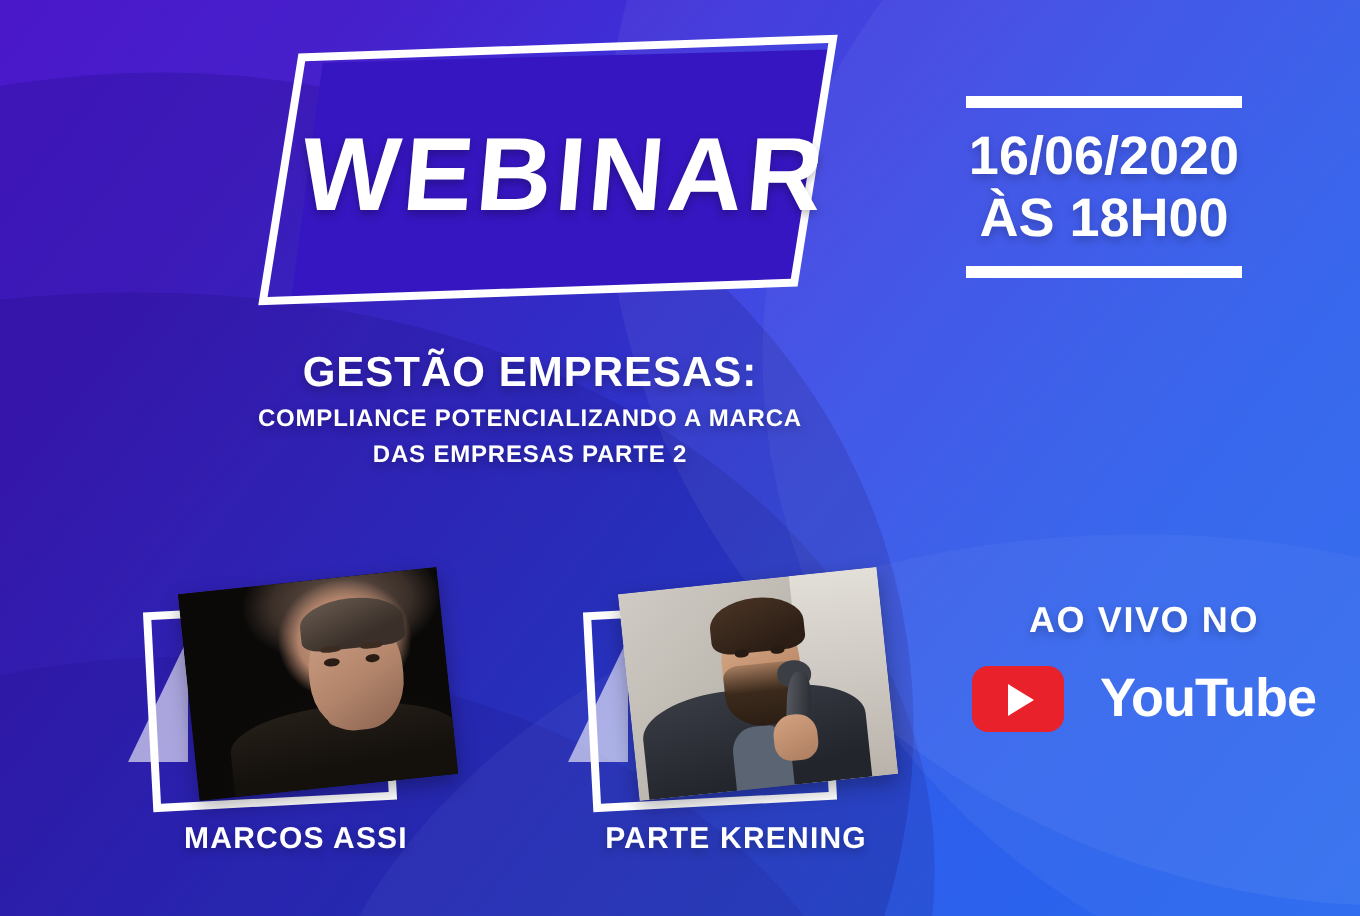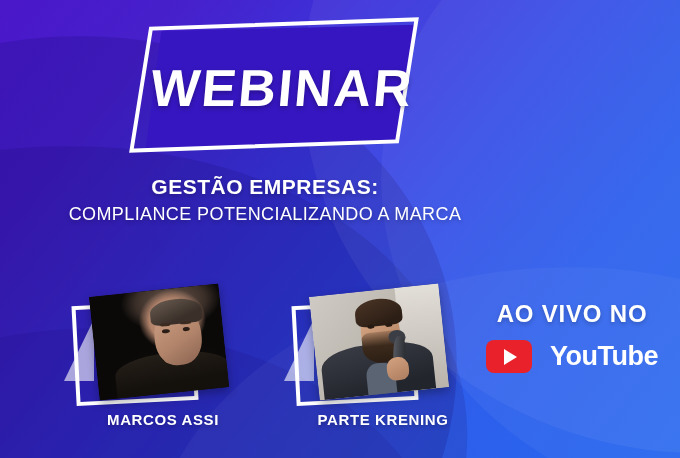--- a/index.html
+++ b/index.html
@@ -134,22 +134,22 @@
     color: #ffffff;
     text-shadow: 0 2px 4px rgba(0,0,0,0.25);
   }
   .title-l1 {
     font-size: 21px;
     font-weight: bold;
     letter-spacing: 0.5px;
     line-height: 1.35;
   }
   .title-l2, .title-l3 {
-    font-size: 18px;
-    font-weight: normal;
+    font-size: 12px;
+    font-weight: bold;
     letter-spacing: 0.4px;
     line-height: 1.45;
     text-align: center;
   }
 
   
   .speaker {
     position: absolute;
     width: 170px;
     height: 160px;
@@ -322,40 +322,40 @@
   .photo-jorge .hand {
     position: absolute;
     left: 54%; top: 66%;
     width: 17%; height: 22%;
     background: linear-gradient(160deg, #d3a280 0%, #ad7d60 100%);
     border-radius: 45% 45% 38% 38%;
   }
 
   .speaker-name {
     position: absolute;
-    left: 16px; top: 128px;
+    left: 1px; top: 128px;
     width: 170px;
     text-align: center;
     color: #ffffff;
     font-size: 15px;
     font-weight: bold;
     letter-spacing: 0.6px;
     text-shadow: 0 2px 4px rgba(0,0,0,0.25);
   }
 
   
   .yt-block {
     position: absolute;
     left: 486px; top: 300px;
     width: 172px;
     text-align: center;
   }
   .yt-live {
     color: #ffffff;
-    font-size: 24px;
+    font-size: 18px;
     font-weight: bold;
     letter-spacing: 0.8px;
     text-shadow: 0 2px 4px rgba(0,0,0,0.22);
   }
   .yt-logo {
     margin-top: 12px;
     display: flex;
     align-items: center;
     justify-content: space-between;
     gap: 8px;
@@ -393,24 +393,31 @@
   <div class="swoosh sw-light-1"></div>
   <div class="swoosh sw-light-2"></div>
   <div class="swoosh sw-light-3"></div>
 
   <div class="webinar-wrap">
     <div class="webinar-block"></div>
     <div class="webinar-frame"></div>
     <div class="webinar-text">WEBINAR</div>
   </div>
 
+  <div class="date-block">
+    <div class="date-rule top"></div>
+    <div class="date-line">16/06/2020</div>
+    <div class="date-line">ÀS 18H00</div>
+    <div class="date-rule bottom"></div>
+  </div>
 
   <div class="title-area">
     <div class="title-l1">GESTÃO EMPRESAS:</div>
     <div class="title-l2">COMPLIANCE POTENCIALIZANDO A MARCA</div>
+    <div class="title-l3">DAS EMPRESAS PARTE 2</div>
   </div>
 
   <div class="speaker speaker-1">
     <div class="ph-tri"></div>
     <div class="ph-frame"></div>
     <div class="ph-photo">
       <div class="inner photo-marcos">
         <div class="shoulders"></div>
         <div class="neck"></div>
         <div class="face"></div>

